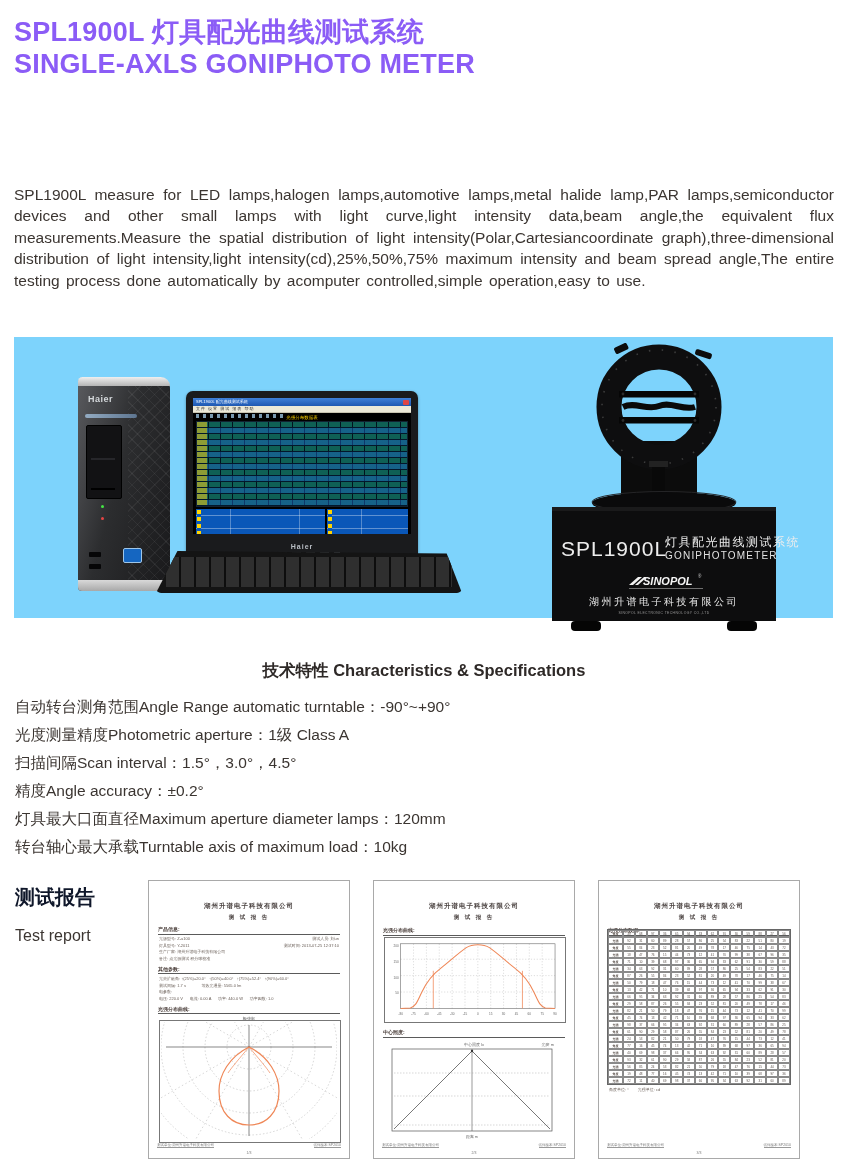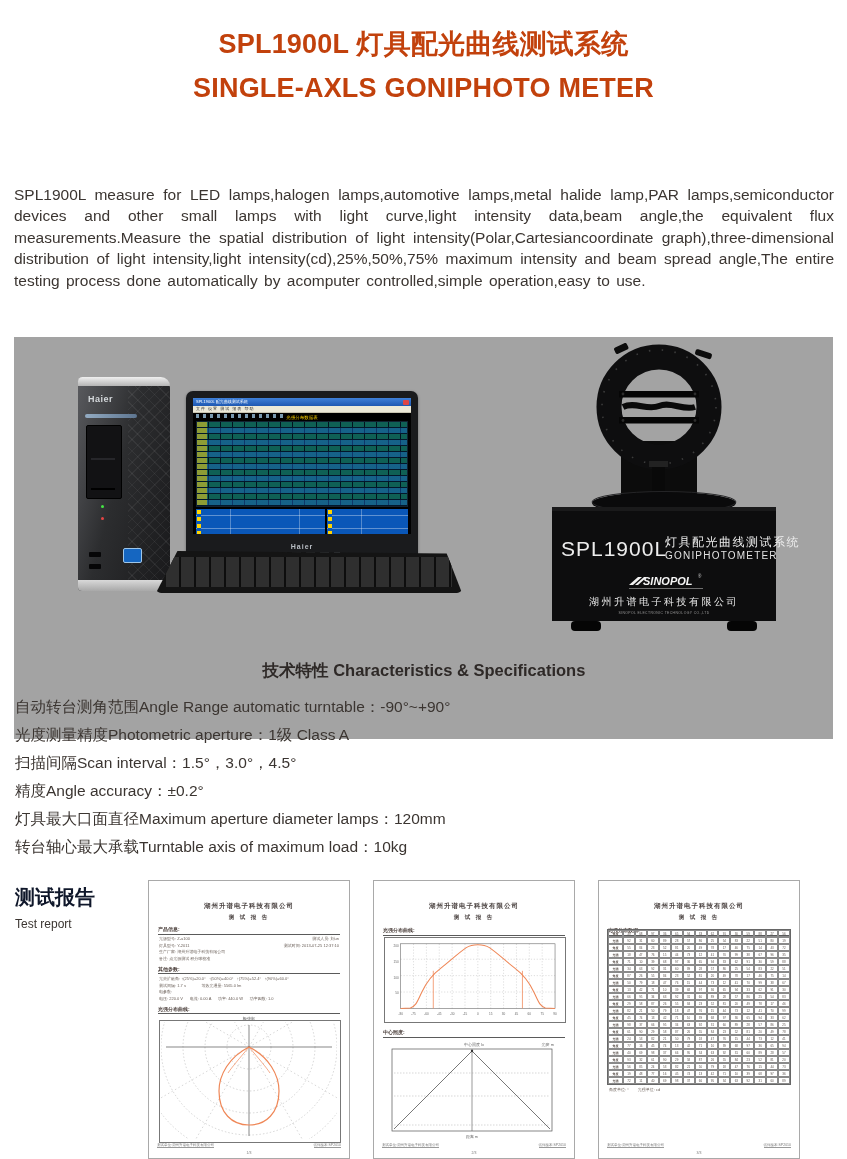--- a/index.html
+++ b/index.html
@@ -1,29 +1,29 @@
 <!DOCTYPE html>
 <html><head>
 <meta charset="utf-8">
 <style>
   html,body{margin:0;padding:0;background:#fff;}
   body{font-family:"Liberation Sans","DejaVu Sans",sans-serif;color:#3b3331;}
   .page{position:relative;width:847px;height:1159px;background:#fff;overflow:hidden;}
 
   
   .hdr{position:absolute;left:14px;top:16px;right:14px;}
-  .hdr h1{margin:12px;font-size:27px;line-height:32px;font-weight:bold;color:#c2410c;letter-spacing:.2px;text-align:center;}
+  .hdr h1{margin:0;font-size:27px;line-height:32px;font-weight:bold;color:#8b5cf6;letter-spacing:.2px;}
 
   
   .para{position:absolute;left:14px;right:13px;margin:0;font-size:15.5px;line-height:21.4px;text-align:justify;color:#3b3531;}
   .para.cn{top:98px;}
   .para.en{top:184px;word-spacing:2px;}
 
   
-  .banner{position:absolute;left:14px;top:337px;width:819px;height:402px;background:#a3a3a3;}
+  .banner{position:absolute;left:14px;top:337px;width:819px;height:281px;background:#7dd3fc;}
 
   
   .tower{position:absolute;left:64px;top:40px;width:92px;height:214px;border-radius:6px 12px 4px 4px;
     background:linear-gradient(105deg,#5a5b5f 0%,#2c2d2f 45%,#19191b 100%);}
   .tower:before{content:'';position:absolute;right:0;top:8px;width:46%;height:92%;border-radius:0 10px 4px 0;
     background:repeating-linear-gradient(45deg,transparent 0 7px,rgba(255,255,255,.06) 7px 8px),
                repeating-linear-gradient(-45deg,transparent 0 7px,rgba(255,255,255,.05) 7px 8px);}
   .t-top{position:absolute;left:0;top:0;width:100%;height:9px;border-radius:6px 12px 0 0;background:linear-gradient(#efefef,#b5b5b5);}
   .t-logo{position:absolute;left:10px;top:17px;font-size:9px;font-weight:bold;color:#d4d8db;letter-spacing:.5px;}
   .t-strip{position:absolute;left:7px;top:37px;width:52px;height:4px;border-radius:2px;background:linear-gradient(90deg,#93abc2,#5d7590);}
@@ -74,21 +74,21 @@
                repeating-linear-gradient(180deg,rgba(255,255,255,.12) 0 1px,transparent 1px 9px);}
 
   
   .specs{position:absolute;left:15px;top:660px;right:14px;}
   .spec-head{margin:0 0 11px 0;font-size:16.5px;font-weight:bold;color:#2e2927;text-align:center;}
   .spec-line{font-size:15.5px;line-height:28px;color:#3b3531;}
 
   
   .rl{position:absolute;left:15px;top:884px;}
   .rl-cn{font-size:20px;font-weight:bold;color:#0f172a;}
-  .rl-en{font-size:12px;margin-top:6px;color:#3b3531;}
+  .rl-en{font-size:16px;margin-top:16px;color:#3b3531;}
 
   .rpt{position:absolute;top:880px;width:200px;height:277px;background:#fff;border:1px solid #a9a9a9;font-color:#555;}
   .rpt.p1{left:148px;} .rpt.p2{left:373px;} .rpt.p3{left:598px;}
   .rpt .co{margin-top:21px;text-align:center;font-size:6.5px;font-weight:bold;color:#4a4240;letter-spacing:1px;}
   .rpt .rt{text-align:center;font-size:5.5px;font-weight:bold;color:#4a4240;margin-top:3px;letter-spacing:2px;}
   .sec{margin:0 9px;border-bottom:.8px solid #5a5a5a;font-size:5px;font-weight:bold;color:#4a3e3a;padding-bottom:1.5px;}
   .irow{display:flex;justify-content:space-between;margin:1.6px 10px 0;font-size:4px;color:#6a5f58;}
   .prow{margin:1.6px 10px 0;font-size:4px;color:#6a5f58;white-space:pre;}
   .chart-title{text-align:center;font-size:4.2px;color:#555;margin-top:2px;}
   .chart-box{position:absolute;left:10px;width:180px;border:.8px solid #777;background:#fff;}

